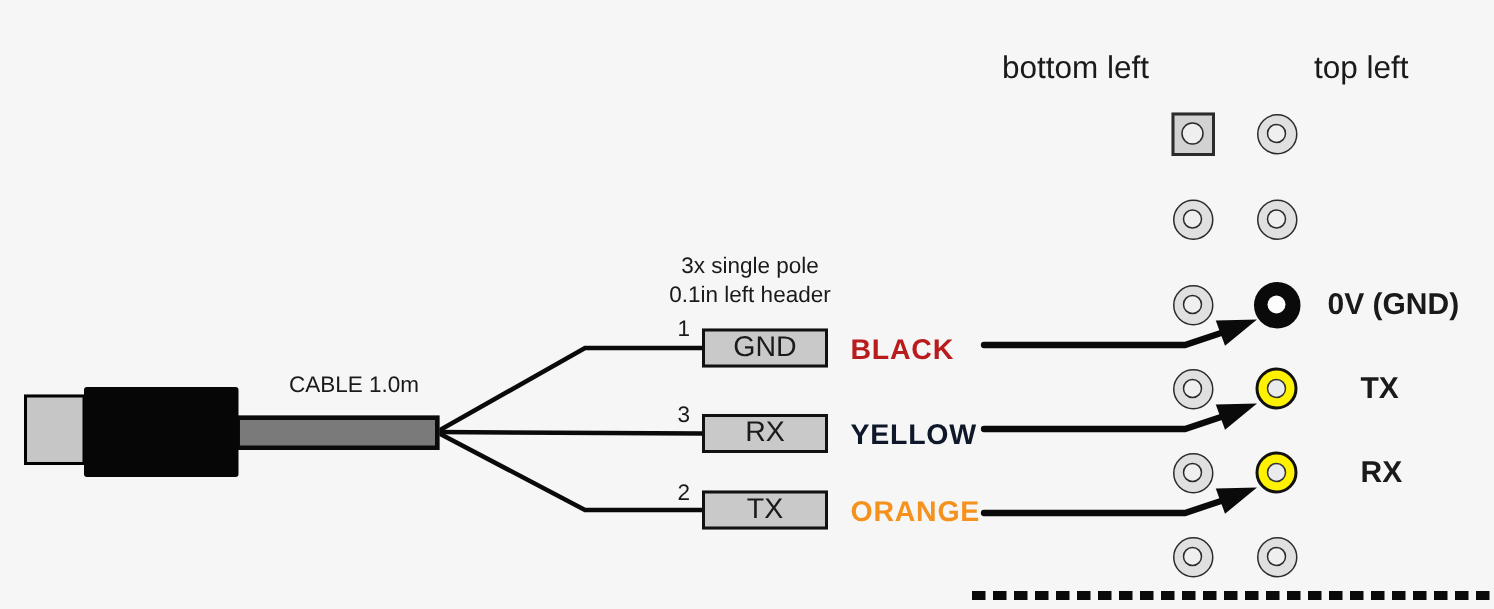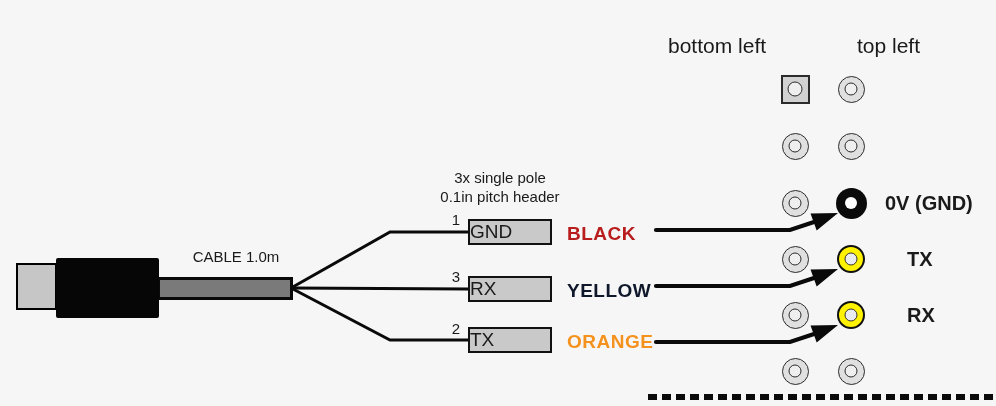--- a/index.html
+++ b/index.html
@@ -39,21 +39,21 @@
   }
 
   
   .pin-num{
     left:436px;width:24px;text-align:right;
     font-size:15px;z-index:4;
   }
   .hdr-box{
     left:468px;width:84px;height:26px;
     background:#c9c9c9;border:2.5px solid #111;box-sizing:border-box;
-    display:flex;align-items:center;
+    display:flex;align-items:center;justify-content:center;
     font-size:19px;z-index:4;
   }
   .wire-color{
     left:567px;width:110px;height:19px;
     font-size:19px;font-weight:bold;letter-spacing:.5px;z-index:4;white-space:nowrap;
   }
 
   
   .board-title{font-size:21px;z-index:4;white-space:nowrap;}
   .pad{position:absolute;box-sizing:border-box;z-index:3;}
@@ -100,21 +100,21 @@
     <path d="M648,397 L996,397" fill="none" stroke="#0a0a0a" stroke-width="6" stroke-dasharray="9 5"></path>
   </svg>
 
   <div class="abs plug"></div>
   <div class="abs plug-body"></div>
   <div class="abs cable-jacket"></div>
   <div class="abs cable-label">CABLE 1.0m</div>
 
   <div class="abs note">
     <div>3x single pole</div>
-    <div>0.1in pitch header</div>
+    <div>0.1in left header</div>
   </div>
 
   <div class="abs pin-num" style="top:211px">1</div>
   <div class="abs hdr-box" style="top:219px">
     <span>GND</span>
   </div>
   <div class="abs wire-color" style="top: 223px; color: #b91c1c;">BLACK</div>
 
   <div class="abs pin-num" style="top:268px">3</div>
   <div class="abs hdr-box" style="top:276px">
@@ -122,21 +122,21 @@
   </div>
   <div class="abs wire-color" style="top: 280px; color: #0f172a;">YELLOW</div>
 
   <div class="abs pin-num" style="top:320px">2</div>
   <div class="abs hdr-box" style="top:327px">
     <span>TX</span>
   </div>
   <div class="abs board-title" style="left:668px;top:34px">bottom left</div>
 
   <div class="abs wire-color" style="top: 331px; color: rgb(245, 146, 30);">ORANGE</div>
-  <div class="abs board-title" style="left:857px;top:34px">top left</div>
+  <div class="abs board-title" style="left:876px;top:34px">top left</div>
 
   <div id="board-pads">
       <div class="pad pad-square" style="left: 780.5px; top: 74.5px; width: 29px; height: 29px;">
         <div class="hole hole-square"></div>
       </div>
       <div class="pad pad-ring" style="left: 837.5px; top: 75.5px; width: 27px; height: 27px;">
         <div class="hole hole-ring"></div>
       </div>
       <div class="pad pad-ring" style="left: 781.5px; top: 132.5px; width: 27px; height: 27px;">
         <div class="hole hole-ring"></div>

